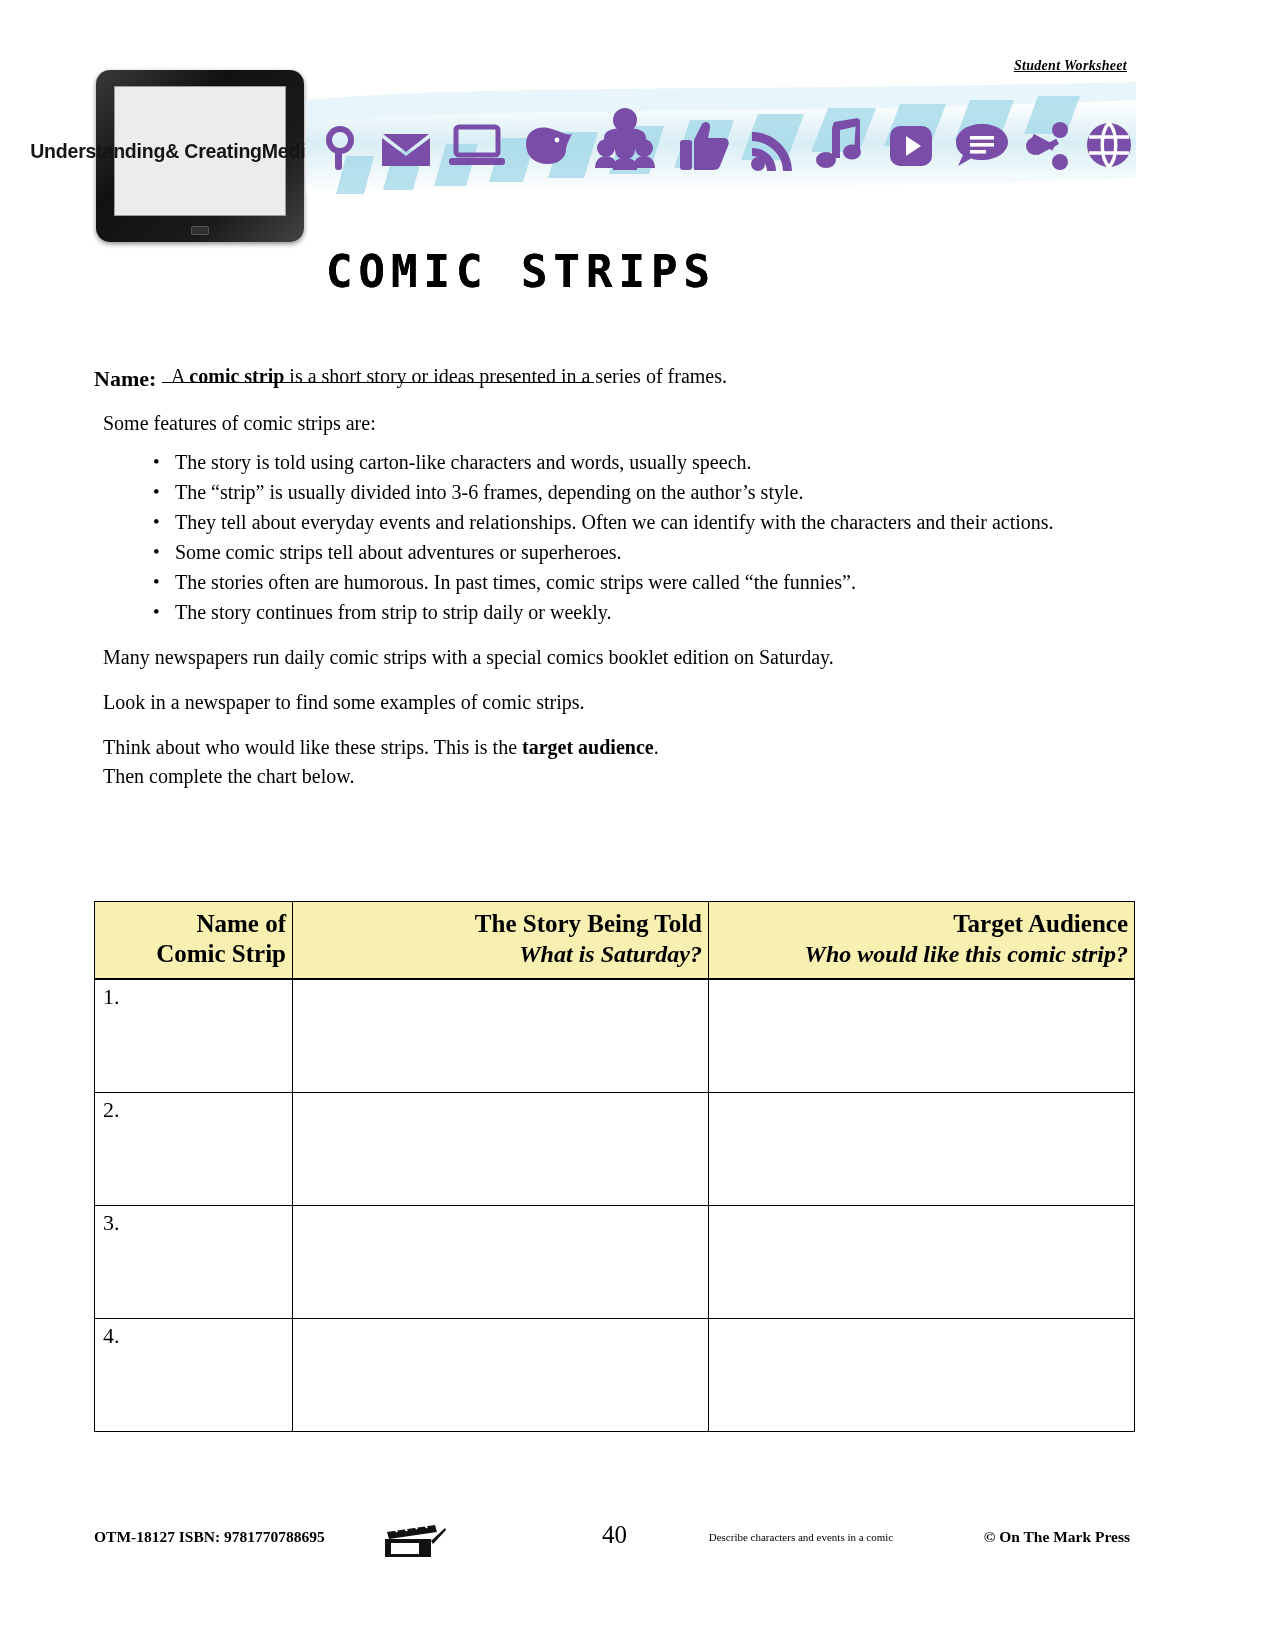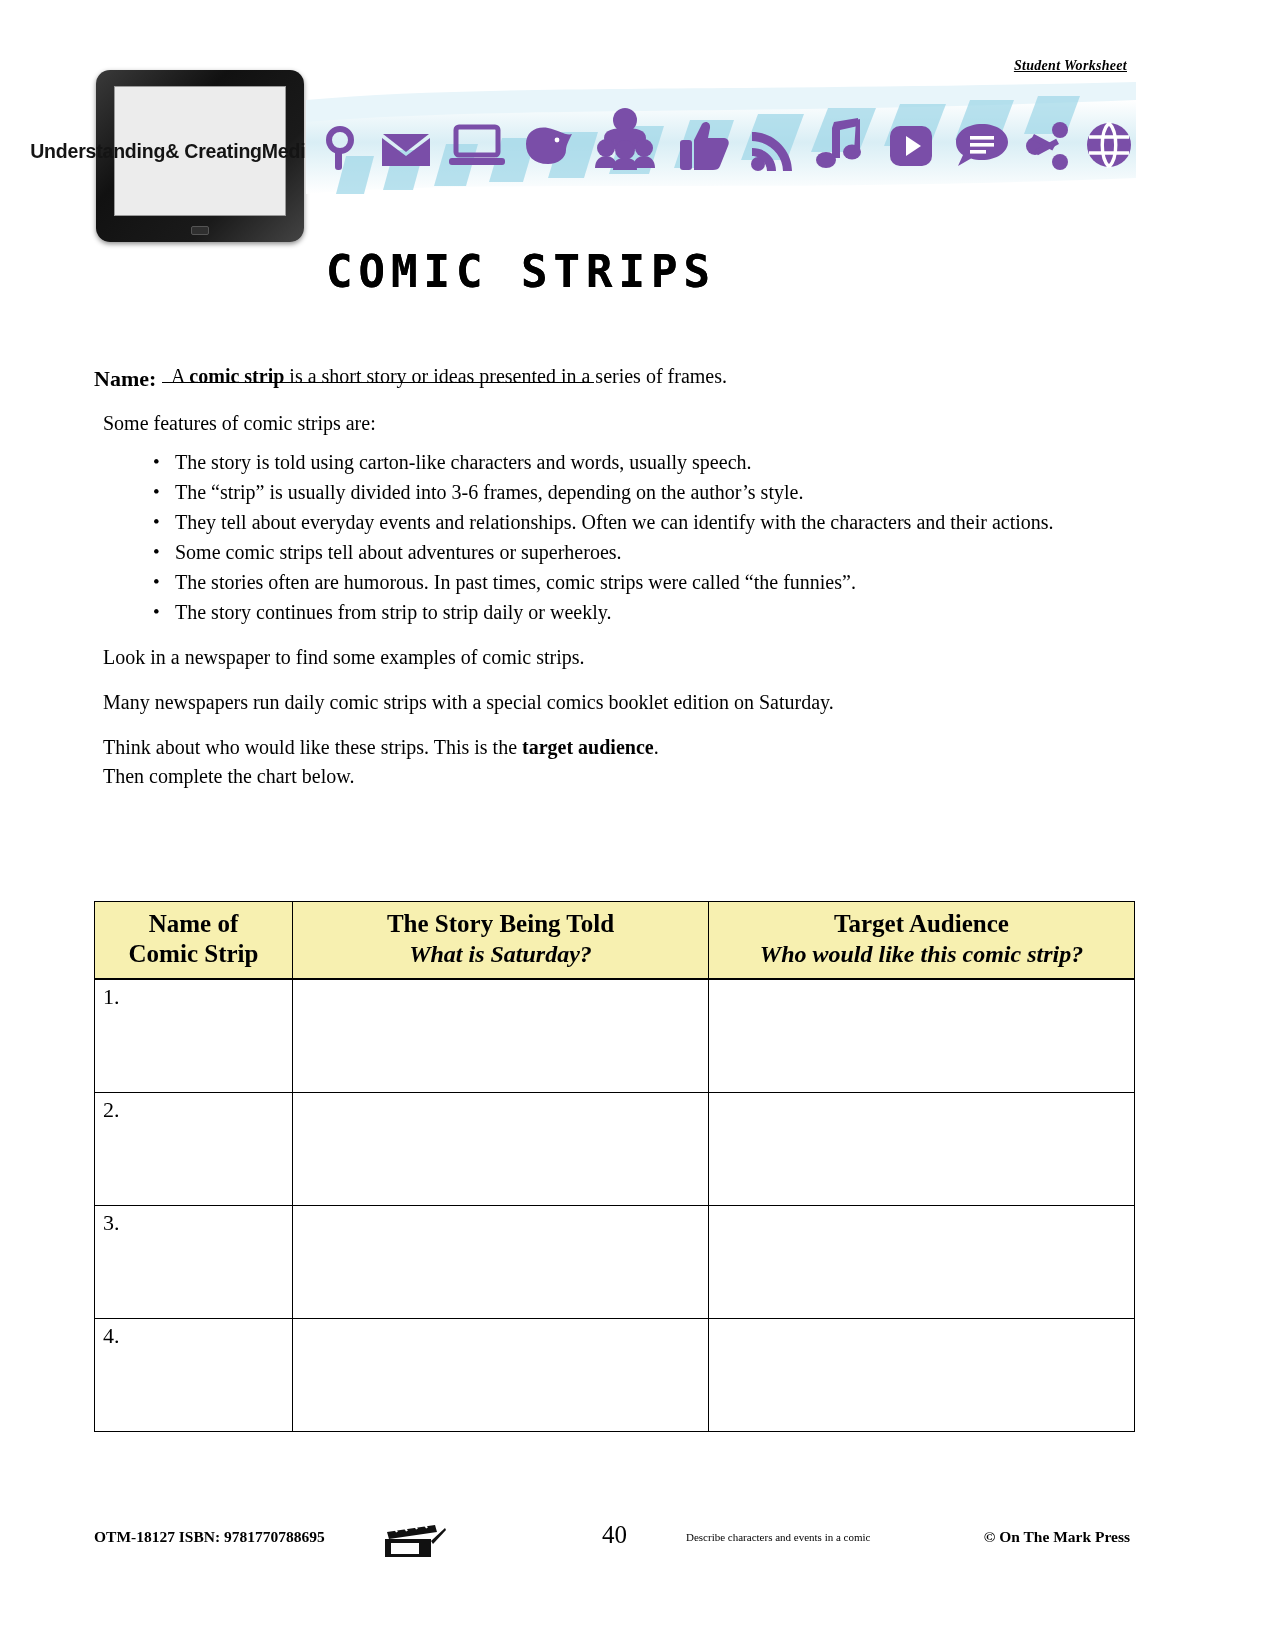--- a/index.html
+++ b/index.html
@@ -180,21 +180,21 @@
     border-collapse: collapse;
     table-layout: fixed;
   }
   #chart-table th, #chart-table td {
     border: 1.5px solid #000;
     padding: 0;
     vertical-align: top;
   }
   #chart-table thead th {
     background: #f7f0b0;
-    text-align: center;
+    text-align: right;
     padding: 7px 6px 9px 6px;
     border-bottom-width: 2px;
   }
   #chart-table thead th .hmain {
     display: block;
     font-weight: bold;
     font-size: 25px;
     line-height: 30px;
     font-family: "Liberation Serif", serif;
   }
@@ -218,20 +218,21 @@
   col.c3 { width: 426px; }
 
   
   #footer {
     position: absolute;
     left: 94px;
     top: 1520px;
     width: 1048px;
     height: 60px;
     font-family: "Liberation Serif", serif;
+    text-align: center;
   }
   #footer-left {
     position: absolute;
     left: 0;
     top: 8px;
     font-size: 15.5px;
     font-weight: bold;
     white-space: nowrap;
   }
   #footer-clapper {
@@ -426,22 +427,22 @@
 
   <ul id="features-list">
     <li>The story is told using carton-like characters and words, usually speech.</li>
     <li>The “strip” is usually divided into 3-6 frames, depending on the author’s style.</li>
     <li>They tell about everyday events and relationships.  Often we can identify with the characters and their actions.</li>
     <li>Some comic strips tell about adventures or superheroes.</li>
     <li>The stories often are humorous.  In past times, comic strips were called “the funnies”.</li>
     <li>The story continues from strip to strip daily or weekly.</li>
   </ul>
 
+  <p>Many newspapers run daily comic strips with a special comics booklet edition on Saturday.</p>
   <p>Look in a newspaper to find some examples of comic strips.</p>
-  <p>Many newspapers run daily comic strips with a special comics booklet edition on Saturday.</p>
   <p style="margin-bottom:0 !important;"><span>Think about who would like these strips.  This is the </span><span class="b">target audience</span><span>.</span></p>
   <p>Then complete the chart below.</p>
 </div>
 
 <table id="chart-table">
   <colgroup>
     <col class="c1">
       <col class="c2">
       <col class="c3">
   </colgroup>

